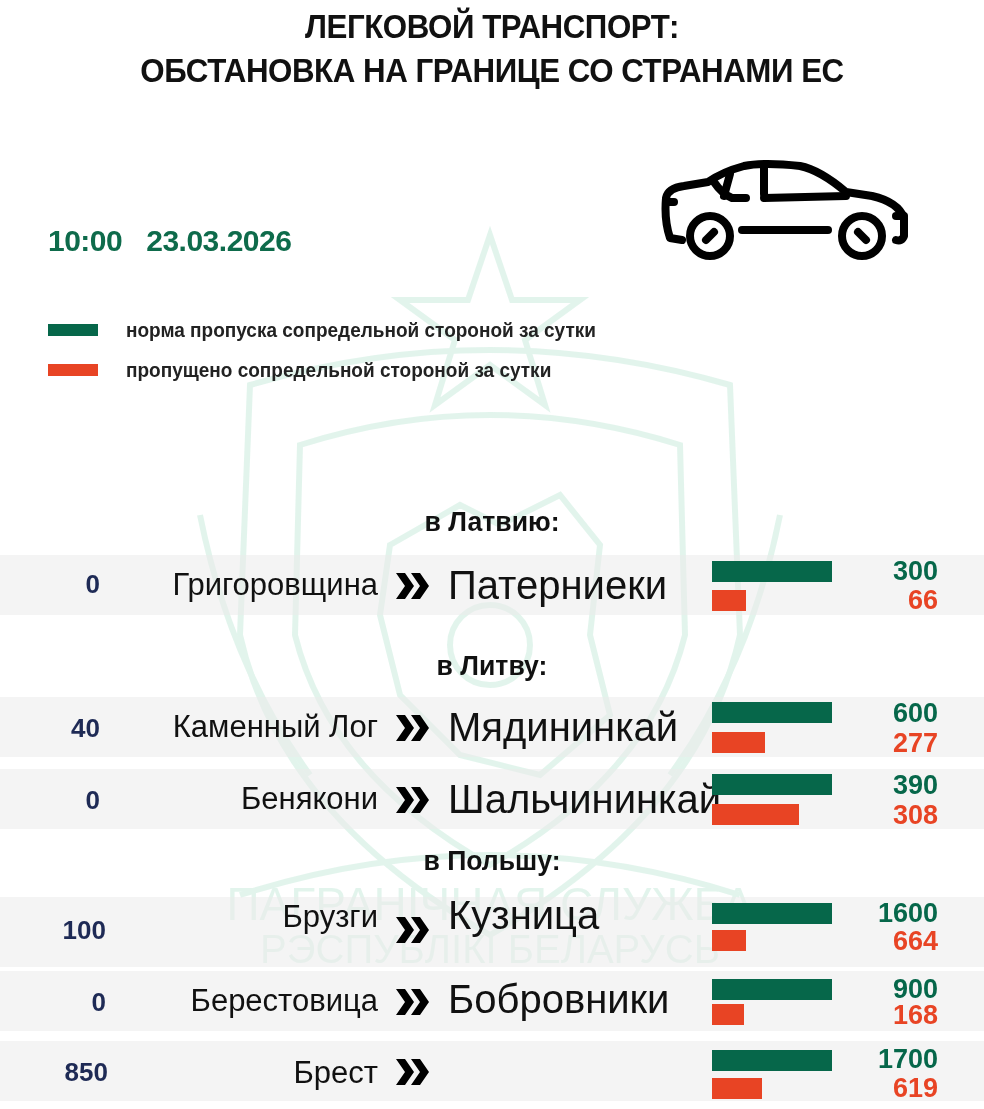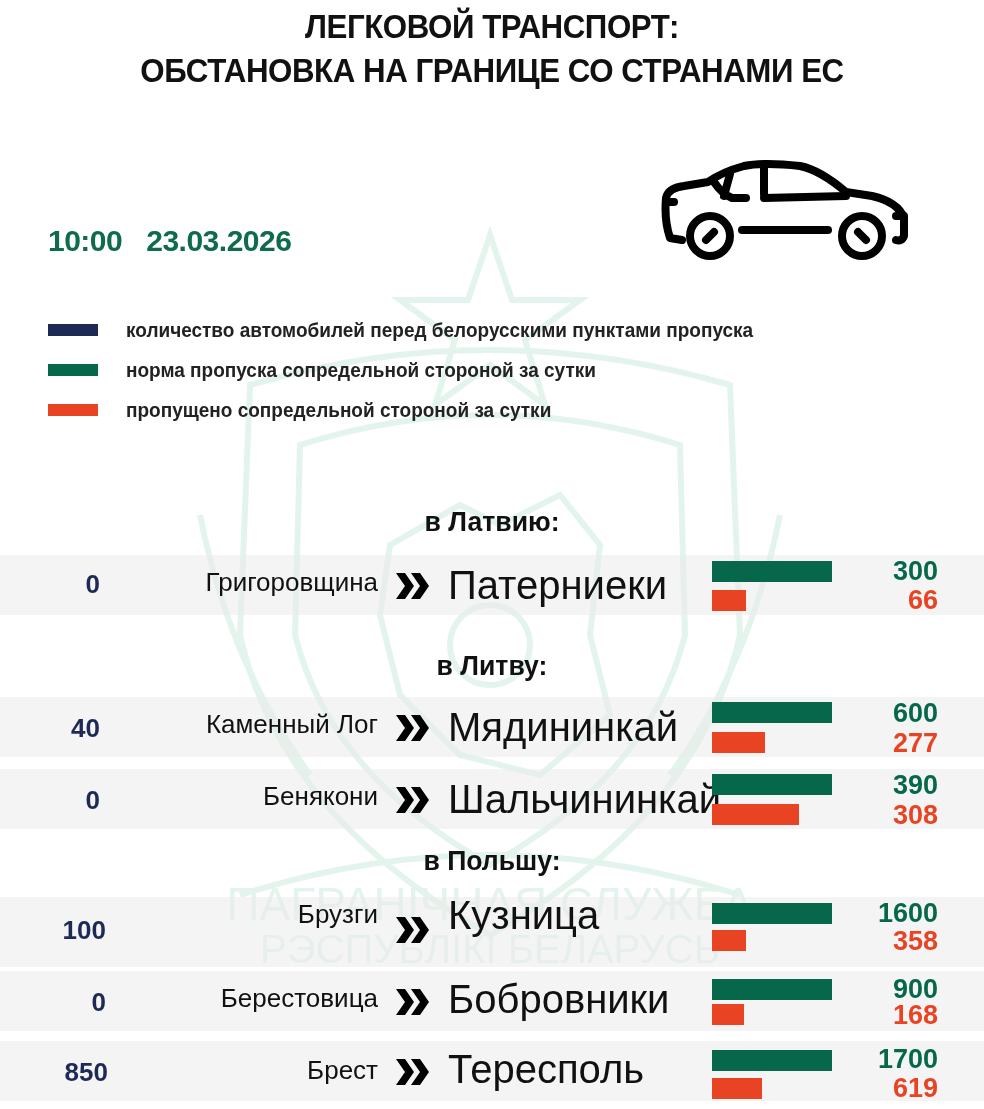--- a/index.html
+++ b/index.html
@@ -17,21 +17,21 @@
 
   .legend { position: absolute; left: 48px; top: 310px; }
   .legend-row { display: flex; align-items: center; height: 40px; }
   .legend-swatch { width: 50px; height: 12px; margin-right: 28px; }
   .legend-label { font-size: 20px; font-weight: 700; color: #222; transform: scaleX(0.95); transform-origin: left center; white-space: nowrap; }
 
   .section-title { position: absolute; left: 0; width: 984px; text-align: center; font-size: 28px; font-weight: 700; color: #111; transform: scaleX(0.95); }
 
   .row { position: absolute; left: 0; width: 984px; background: rgba(235,235,235,0.55); }
   .row .count { position: absolute; left: 0; width: 100px; text-align: right; font-size: 26px; font-weight: 700; color: #1e2a55; }
-  .row .from { position: absolute; right: 606px; text-align: right; font-size: 26px; color: #111; white-space: nowrap; }
+  .row .from { position: absolute; right: 606px; text-align: right; font-size: 31px; color: #111; white-space: nowrap; }
   .row .arrow { position: absolute; left: 396px; width: 34px; height: 26px; }
   .row .to { position: absolute; left: 448px; font-size: 40px; color: #111; line-height: 32px; white-space: nowrap; }
   .row .bar { position: absolute; left: 712px; height: 21px; }
   .row .bar.norm { background: #06674a; }
   .row .bar.passed { background: #e84424; }
   .row .val { position: absolute; right: 46px; text-align: right; font-size: 27px; font-weight: 700; line-height: 28px; }
   .row .val.norm { color: #06674a; }
   .row .val.passed { color: #e84424; }
 </style>
 </head>
@@ -68,24 +68,20 @@
   <circle cx="50" cy="76" r="20"></circle>
   <circle cx="202" cy="76" r="20"></circle>
   <path d="M46,80 L54,72"></path>
     <path d="M198,72 L206,80"></path>
   <path d="M82,70 L168,70"></path>
   <path d="M6,42 L14,42"></path>
     <path d="M236,56 L244,56"></path>
 </svg>
 
 <div class="legend">
-  <div class="legend-row">
-    <div class="legend-swatch" style="background:#1e2a55"></div>
-    <span class="legend-label">количество автомобилей перед белорусскими пунктами пропуска</span>
-  </div>
   <div class="legend-row">
     <div class="legend-swatch" style="background:#06674a"></div>
     <span class="legend-label">норма пропуска сопредельной стороной за сутки</span>
   </div>
   <div class="legend-row">
     <div class="legend-swatch" style="background:#e84424"></div>
     <span class="legend-label">пропущено сопредельной стороной за сутки</span>
   </div>
 </div>
 
@@ -145,21 +141,21 @@
   <div class="from" style="top:2px;">Брузги</div>
   <svg class="arrow" style="top:20px;" viewBox="0 0 34 26">
       <path d="M0,0 L9,0 L18,13 L9,26 L0,26 L9,13Z M15,0 L24,0 L33,13 L24,26 L15,26 L24,13Z" fill="#000"></path>
     </svg>
   <div class="to" style="top:2px;">
     <div>Кузница</div>
   </div>
   <div class="bar norm" style="top: 6px; width: 120px;"></div>
   <div class="bar passed" style="top: 33px; width: 34px;"></div>
   <div class="val norm" style="top:2px;">1600</div>
-  <div class="val passed" style="top:30px;">358</div>
+  <div class="val passed" style="top:30px;">664</div>
 </div>
 
 <div class="row" style="top:971px;height:60px;">
   <div class="count" style="top:16px;width:106px;">0</div>
   <div class="from" style="top:12px;">Берестовица</div>
   <svg class="arrow" style="top:18px;" viewBox="0 0 34 26">
       <path d="M0,0 L9,0 L18,13 L9,26 L0,26 L9,13Z M15,0 L24,0 L33,13 L24,26 L15,26 L24,13Z" fill="#000"></path>
     </svg>
   <div class="to" style="top:12px;">
       <div>Бобровники</div>
@@ -169,20 +165,17 @@
   <div class="val norm" style="top:4px;">900</div>
   <div class="val passed" style="top:30px;">168</div>
 </div>
 
 <div class="row" style="top:1041px;height:60px;">
   <div class="count" style="top:16px;width:108px;">850</div>
   <div class="from" style="top:14px;">Брест</div>
   <svg class="arrow" style="top:18px;" viewBox="0 0 34 26">
       <path d="M0,0 L9,0 L18,13 L9,26 L0,26 L9,13Z M15,0 L24,0 L33,13 L24,26 L15,26 L24,13Z" fill="#000"></path>
     </svg>
-  <div class="to" style="top:12px;">
-      <div>Тересполь</div>
-    </div>
   <div class="bar norm" style="top: 9px; width: 120px;"></div>
   <div class="bar passed" style="top: 37px; width: 50px;"></div>
   <div class="val norm" style="top:4px;">1700</div>
   <div class="val passed" style="top:33px;">619</div>
 </div>
 
 </body></html>

